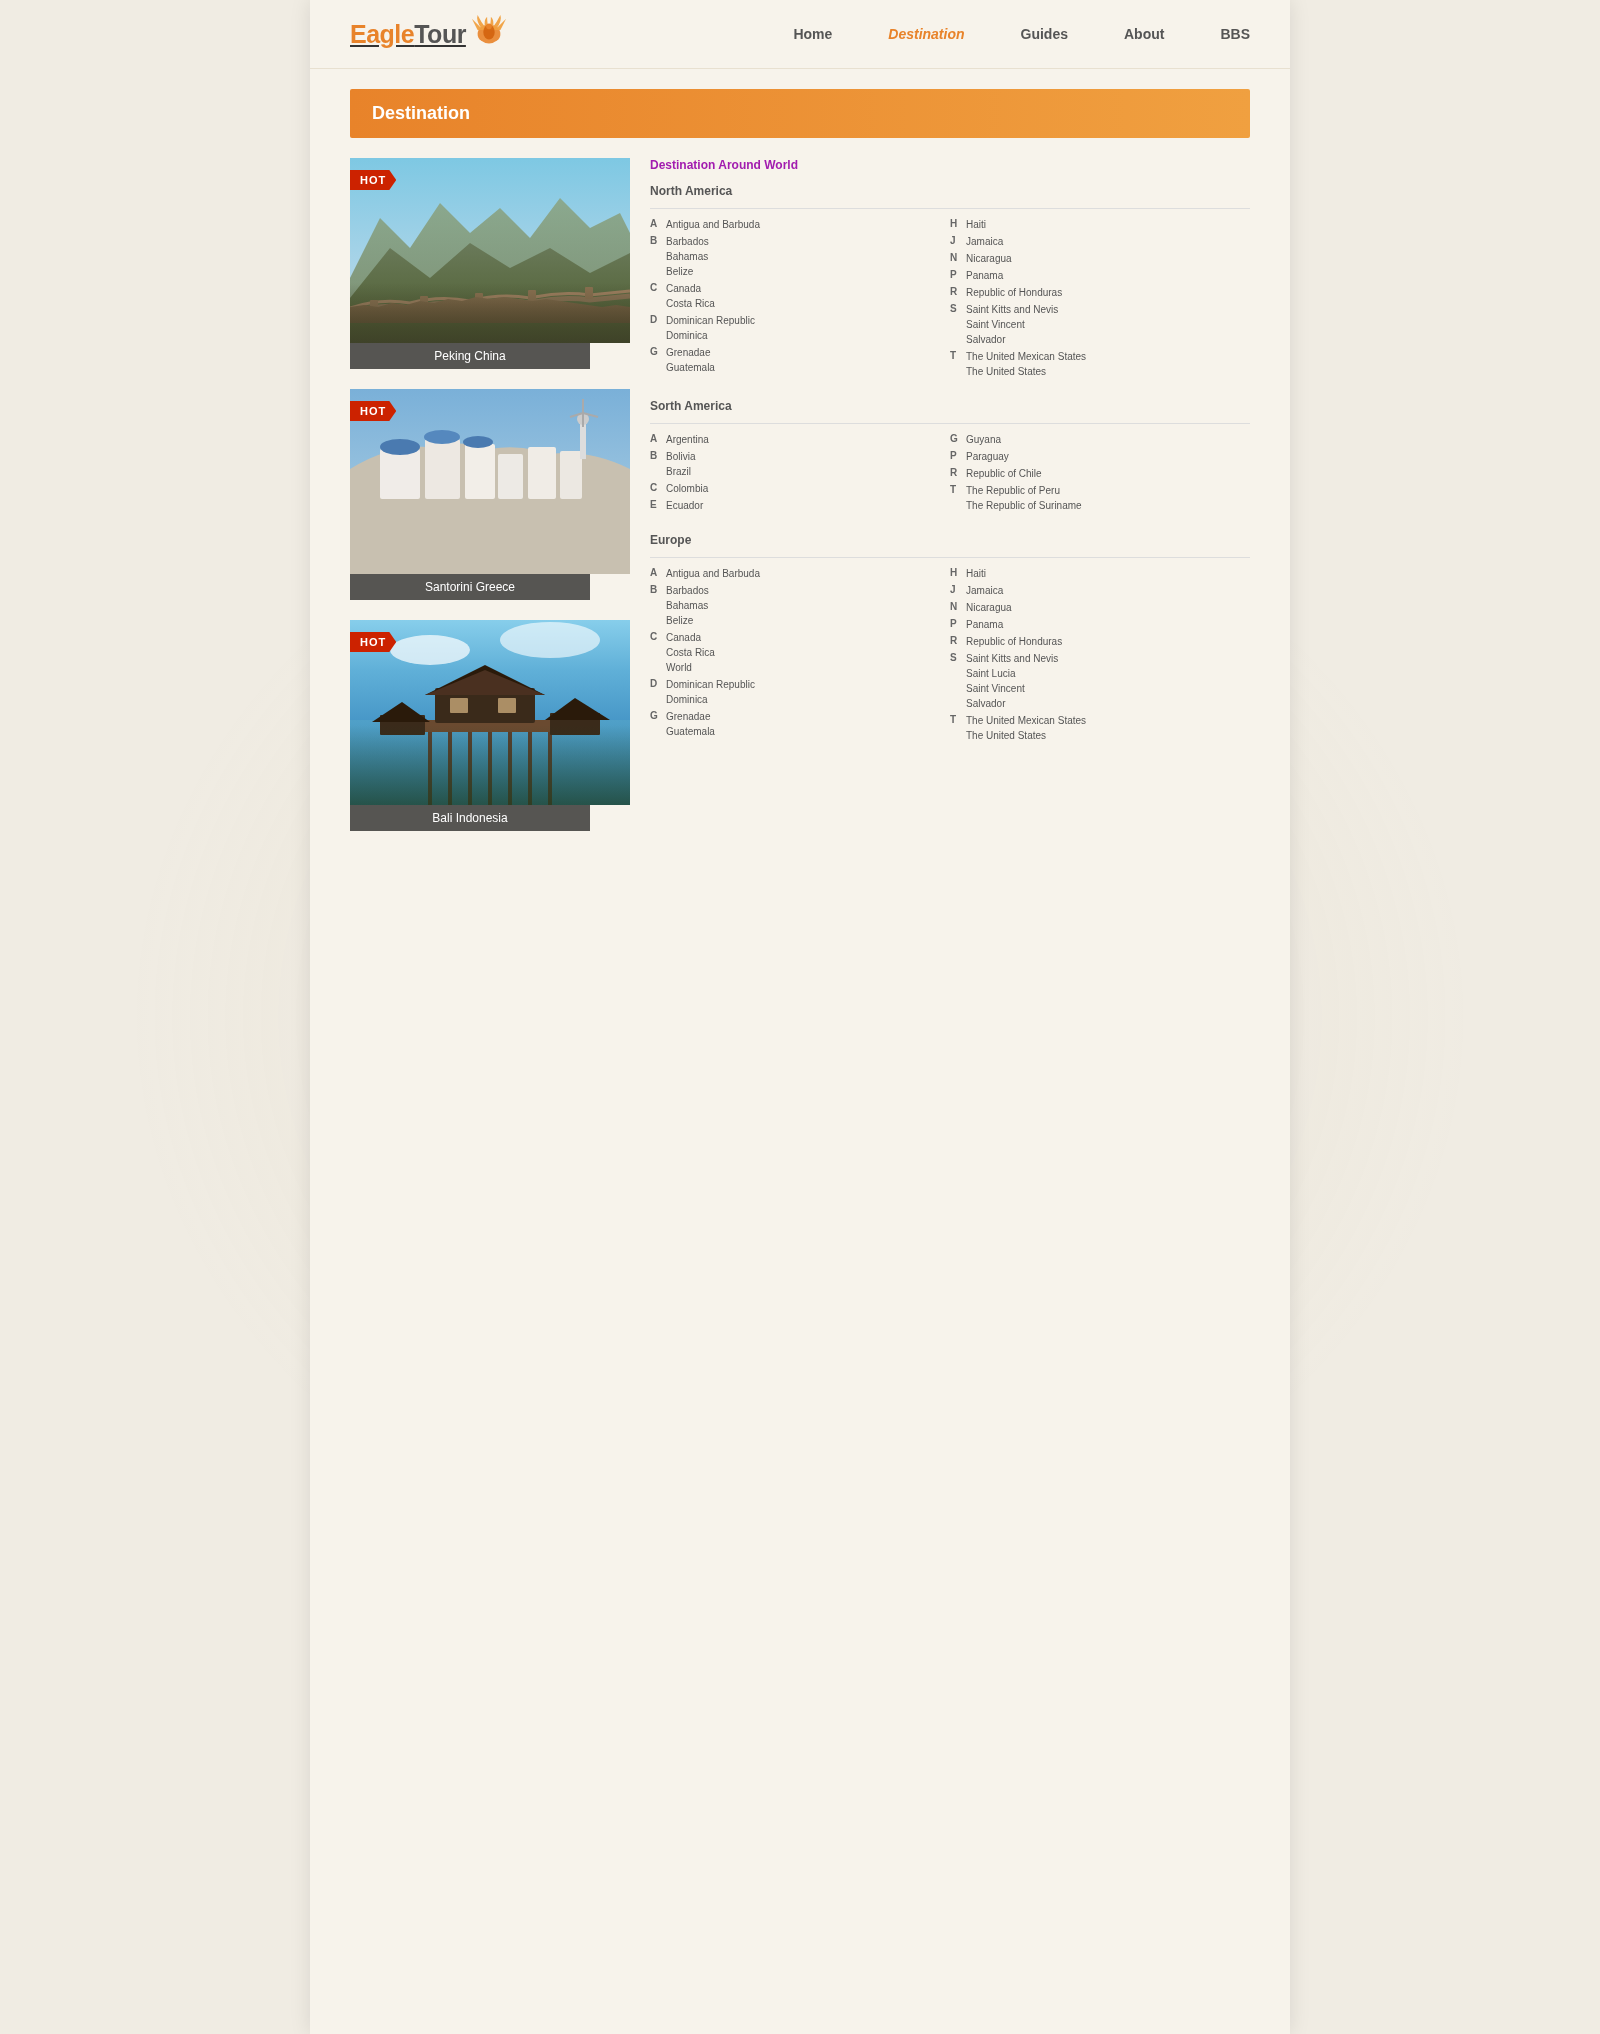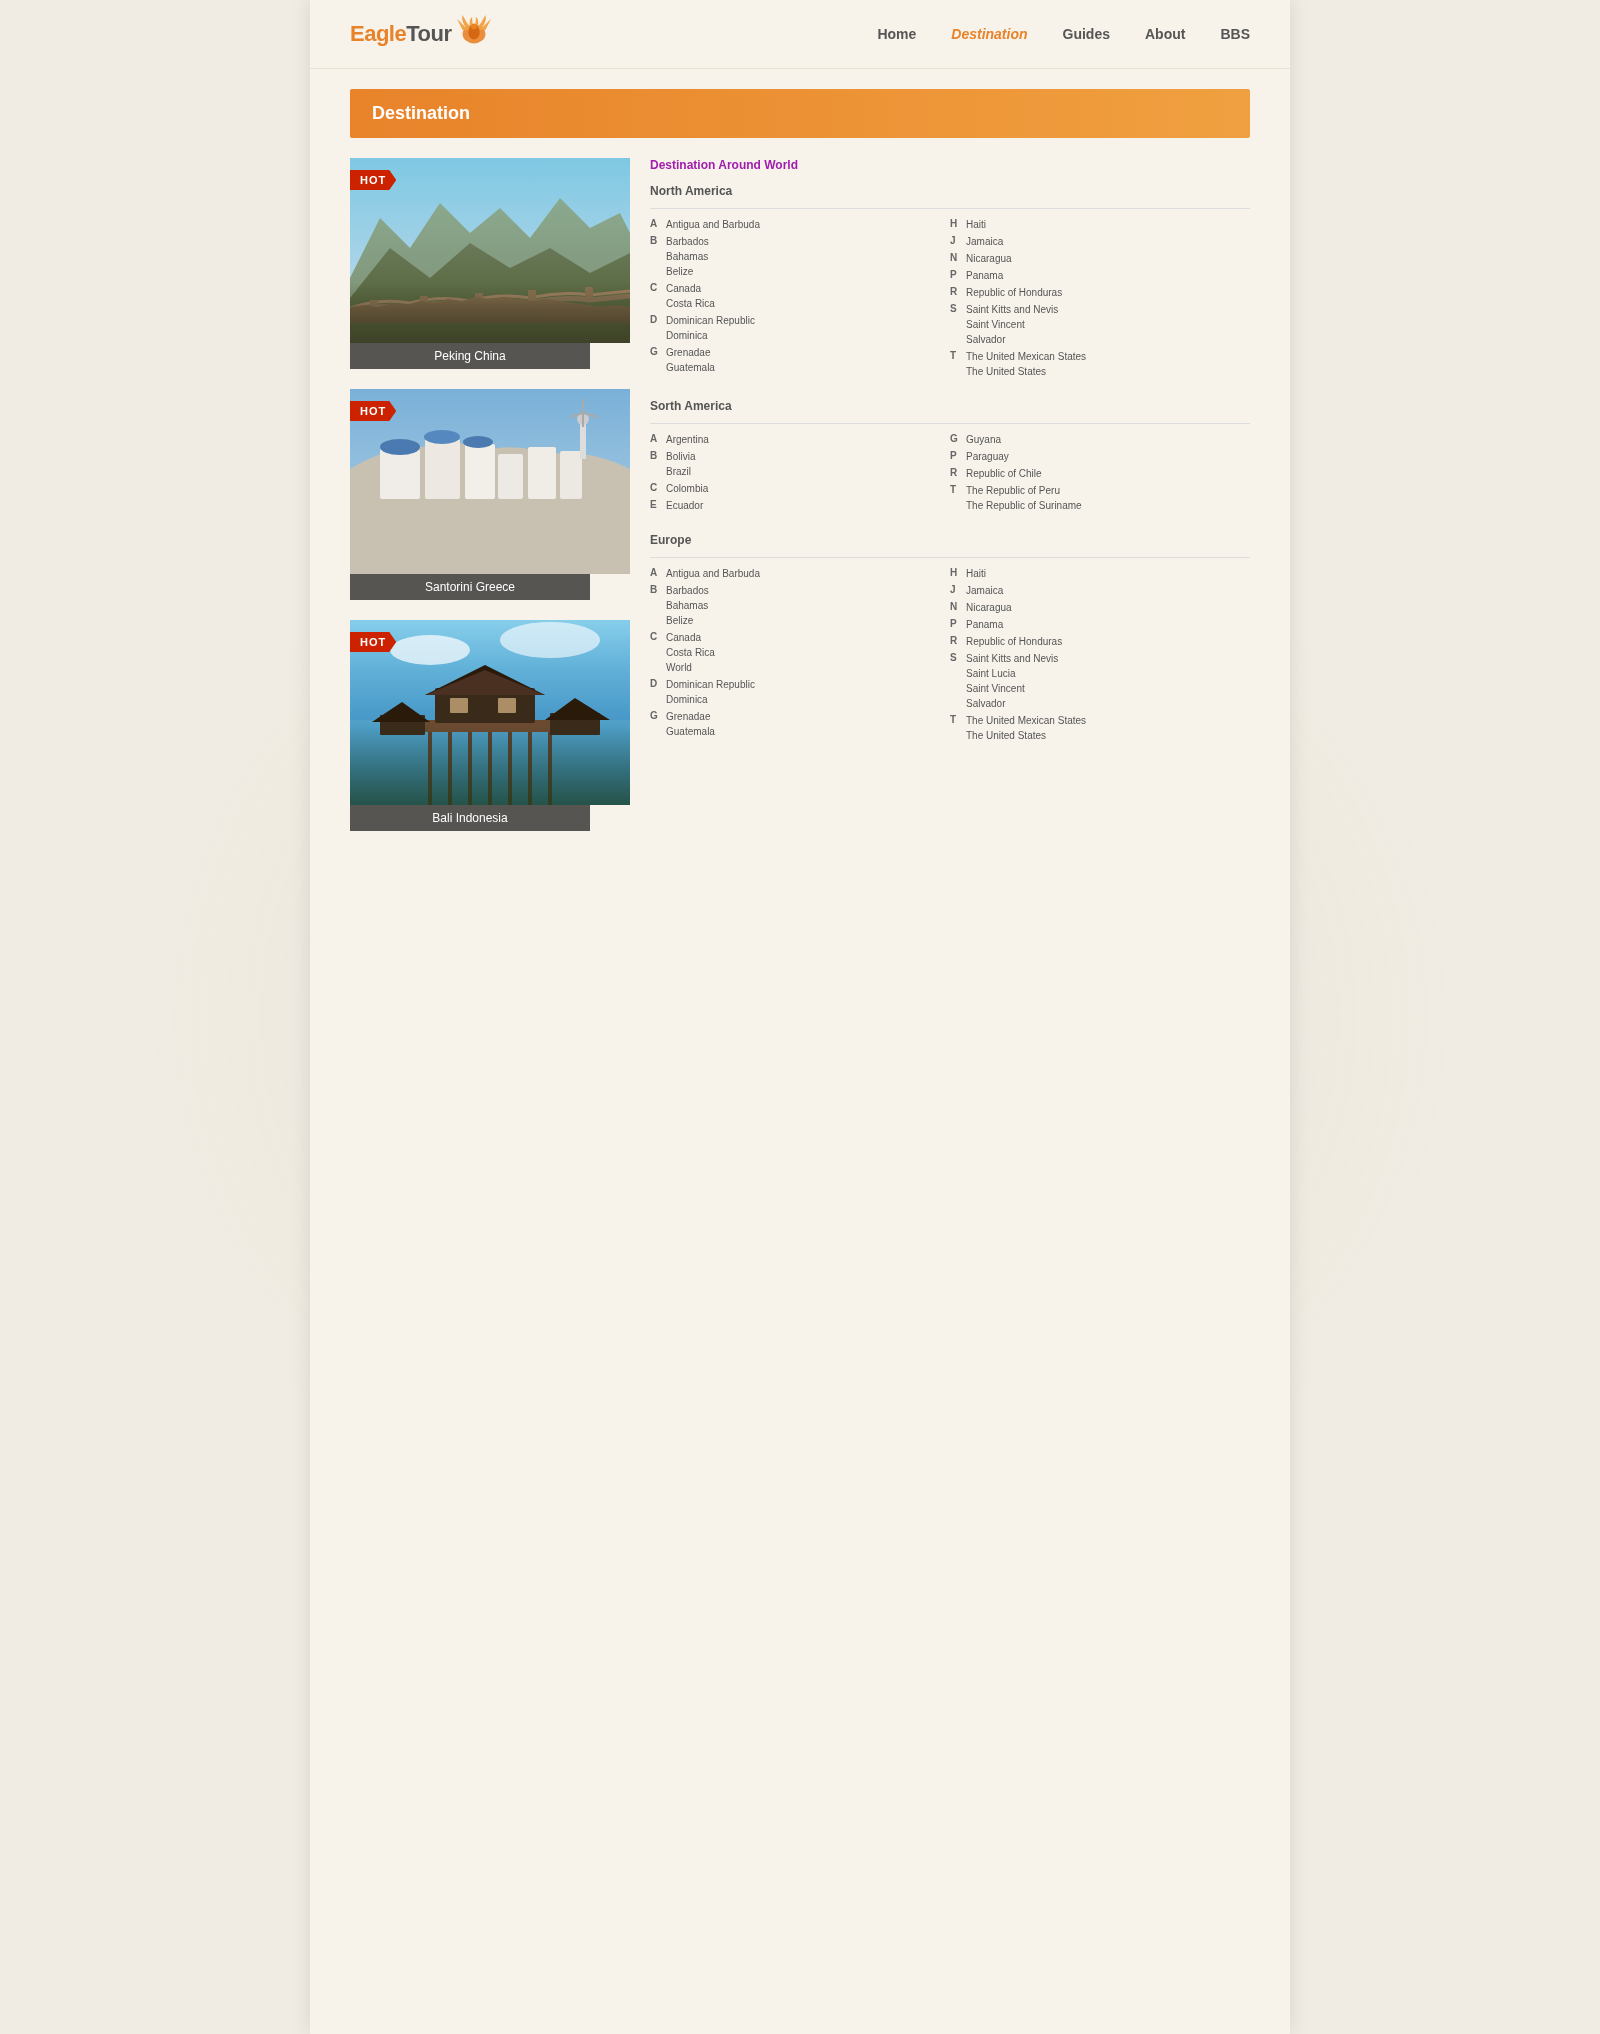--- a/index.html
+++ b/index.html
@@ -41,24 +41,25 @@
       z-index: 10;
       border-bottom: 1px solid #e8e0d0;
     }
 
     .logo {
       display: flex;
       align-items: center;
     }
 
     .logo-text {
-      font-size: 22px;
+      font-size: 25px;
       font-weight: bold;
       color: #333;
       letter-spacing: -0.5px;
+      text-decoration: underline;
     }
 
     .logo-text span.eagle {
       color: #e8832a;
     }
 
     .logo-text span.tour {
       color: #555;
     }
 
@@ -74,20 +75,21 @@
       display: flex;
       align-items: center;
       gap: 35px;
     }
 
     nav a {
       text-decoration: none;
       color: #555;
       font-size: 14px;
       font-weight: bold;
+      margin-left: 21px;
     }
 
     nav a.active {
       color: #e8832a;
       font-style: italic;
     }
 
     
     .main-content {
       padding: 20px 40px 40px 40px;

